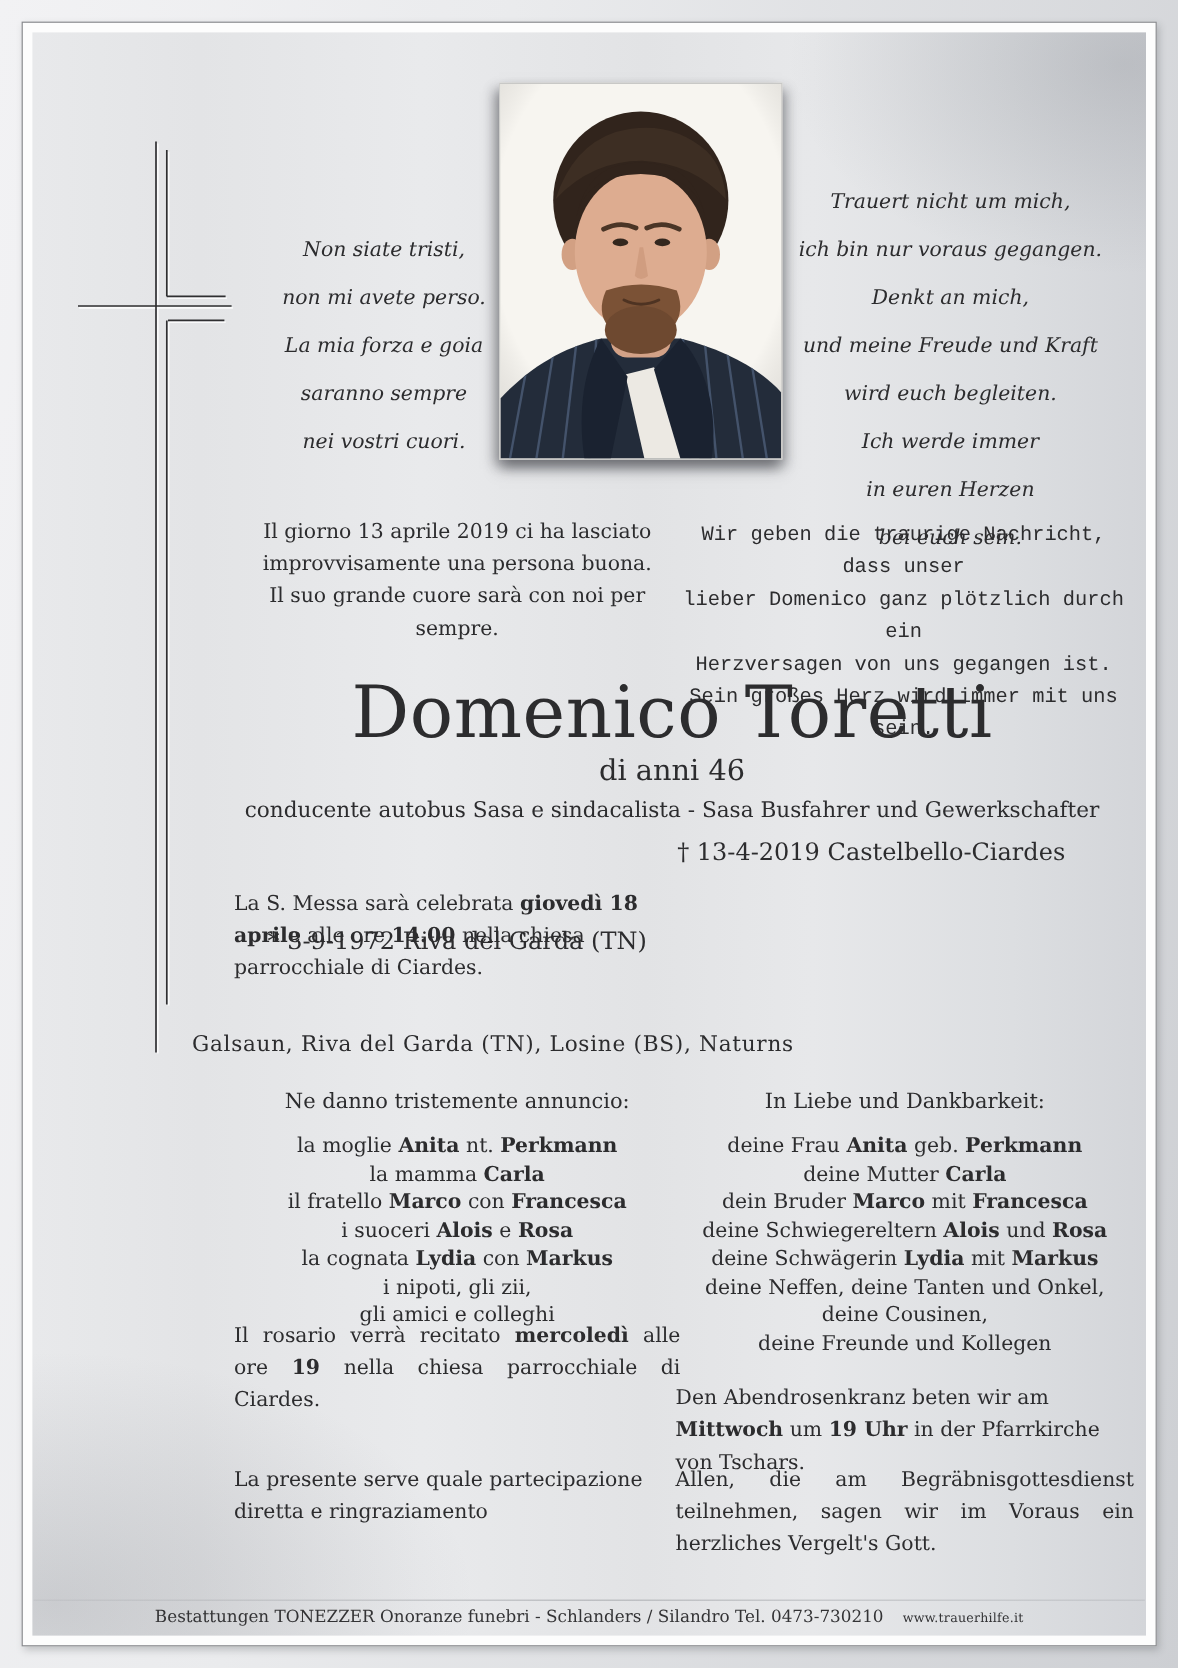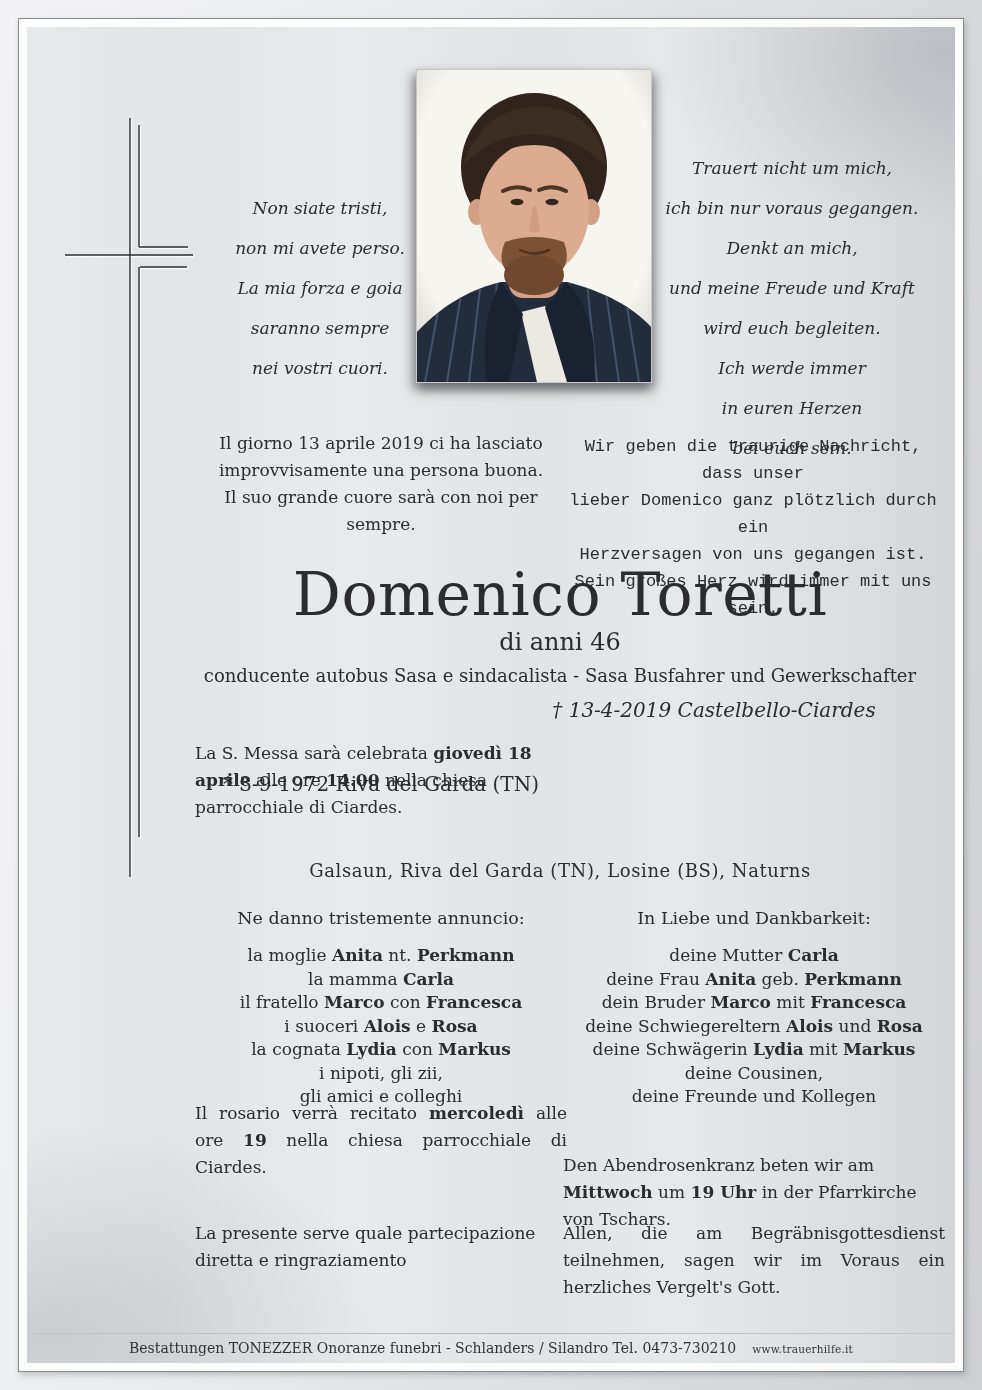--- a/index.html
+++ b/index.html
@@ -33,21 +33,21 @@
   .photo{
     position:absolute;left:416px;top:69px;width:234px;height:312px;
     background:#f7f5f1;border:1px solid #c8c8c6;
     box-shadow:0 8px 11px rgba(70,72,78,.5),-5px 5px 9px rgba(70,72,78,.32),5px 5px 9px rgba(70,72,78,.28);
   }
   .photo svg{display:block;}
   .name{font-size:60px;line-height:64px;text-align:center;letter-spacing:.5px;}
   .age{font-size:24px;line-height:28px;text-align:center;}
   .occupation{font-size:18px;line-height:24px;text-align:center;}
   .dateline{font-size:20px;line-height:26px;text-align:center;}
-  .places{font-size:18px;letter-spacing:.6px;text-align:center;}
+  .places{font-size:18px;letter-spacing:.6px;text-align:left;}
   .heading{font-size:17.5px;text-align:center;}
   .footer{font-size:14px;text-align:center;color:#333335;}
   .footer .site{font-size:10.5px;margin-left:16px;letter-spacing:.2px;}
   .footer-rule{position:absolute;left:28px;right:28px;top:1333px;height:1px;
     background:linear-gradient(90deg,rgba(140,143,148,.15),rgba(140,143,148,.55),rgba(140,143,148,.25));}
 </style>
 </head>
 <body>
 
 <div class="frame"></div>
@@ -150,44 +150,45 @@
   <div class="abs body-txt ml ctr" style="left:560px;top:433px;width:386px;font-family:Liberation Mono, monospace;">Wir geben die traurige Nachricht, dass unser
 lieber Domenico ganz plötzlich durch ein
 Herzversagen von uns gegangen ist.
 Sein großes Herz wird immer mit uns sein.</div>
 
   <div class="abs name" style="left:160px;top:562px;width:800px;">Domenico Toretti</div>
   <div class="abs age" style="left:160px;top:628px;width:800px;text-align:center;">di anni 46</div>
   <div class="abs occupation" style="left:130px;top:664px;width:860px;">conducente autobus Sasa e sindacalista - Sasa Busfahrer und Gewerkschafter</div>
 
   <div class="abs dateline" style="left:200px;top:723px;width:362px;margin-top:48px;">* 3-9-1972 Riva del Garda (TN)</div>
-  <div class="abs dateline" style="left:536px;top:697px;width:356px;font-style:italic;">† 13-4-2019 Castelbello-Ciardes</div>
+  <div class="abs dateline" style="left:548px;top:697px;width:356px;">† 13-4-2019 Castelbello-Ciardes</div>
 
   <div class="abs body-txt" style="left:195px;top:740px;width:372px;"><span>La S. Messa sarà celebrata </span><span class="b">giovedì 18 aprile</span><span> alle ore </span><span class="b">14.00</span><span> nella chiesa parrocchiale di Ciardes.</span></div>
 
   <div class="abs places" style="left:160px;top:860px;width:800px;">Galsaun, Riva del Garda (TN), Losine (BS), Naturns</div>
 
   <div class="abs heading" style="left:195px;top:908px;width:372px;">Ne danno tristemente annuncio:</div>
   <div class="abs heading" style="left:563px;top:908px;width:382px;">In Liebe und Dankbarkeit:</div>
 
   <div class="abs" style="left:195px;top:944px;width:372px;">
     <div class="list-line"><span>la moglie </span><span class="b">Anita</span><span> nt. </span><span class="b">Perkmann</span></div>
     <div class="list-line"><span>la mamma </span><span class="b">Carla</span></div>
     <div class="list-line"><span>il fratello </span><span class="b">Marco</span><span> con </span><span class="b">Francesca</span></div>
     <div class="list-line"><span>i suoceri </span><span class="b">Alois</span><span> e </span><span class="b">Rosa</span></div>
     <div class="list-line"><span>la cognata </span><span class="b">Lydia</span><span> con </span><span class="b">Markus</span></div>
     <div class="list-line"><span>i nipoti, gli zii,</span></div>
     <div class="list-line"><span>gli amici e colleghi</span></div>
   </div>
   <div class="abs" style="left:563px;top:944px;width:382px;">
+    <div class="list-line"><span>deine Frau </span><span class="b">Anita</span><span> geb. </span><span class="b">Perkmann</span></div>
     <div class="list-line"><span>deine Mutter </span><span class="b">Carla</span></div>
-    <div class="list-line"><span>deine Frau </span><span class="b">Anita</span><span> geb. </span><span class="b">Perkmann</span></div>
     <div class="list-line"><span>dein Bruder </span><span class="b">Marco</span><span> mit </span><span class="b">Francesca</span></div>
     <div class="list-line"><span>deine Schwiegereltern </span><span class="b">Alois</span><span> und </span><span class="b">Rosa</span></div>
     <div class="list-line"><span>deine Schwägerin </span><span class="b">Lydia</span><span> mit </span><span class="b">Markus</span></div>
+    <div class="list-line"><span>deine Neffen, deine Tanten und Onkel,</span></div>
     <div class="list-line"><span>deine Cousinen,</span></div>
     <div class="list-line"><span>deine Freunde und Kollegen</span></div>
   </div>
 
   <div class="abs body-txt jst" style="left:195px;top:1100px;width:372px;"><span>Il rosario verrà recitato </span><span class="b">mercoledì</span><span> alle ore </span><span class="b">19</span><span> nella chiesa parrocchiale di Ciardes.</span></div>
   <div class="abs body-txt" style="left:563px;top:1152px;width:382px;"><span>Den Abendrosenkranz beten wir am </span><span class="b">Mittwoch</span><span> um </span><span class="b">19 Uhr</span><span> in der Pfarrkirche von Tschars.</span></div>
 
   <div class="abs body-txt" style="left:195px;top:1220px;width:372px;">La presente serve quale partecipazione diretta e ringraziamento</div>
   <div class="abs body-txt jst" style="left:563px;top:1220px;width:382px;">Allen, die am Begräbnisgottesdienst teilnehmen, sagen wir im Voraus ein herzliches Vergelt's Gott.</div>
 

